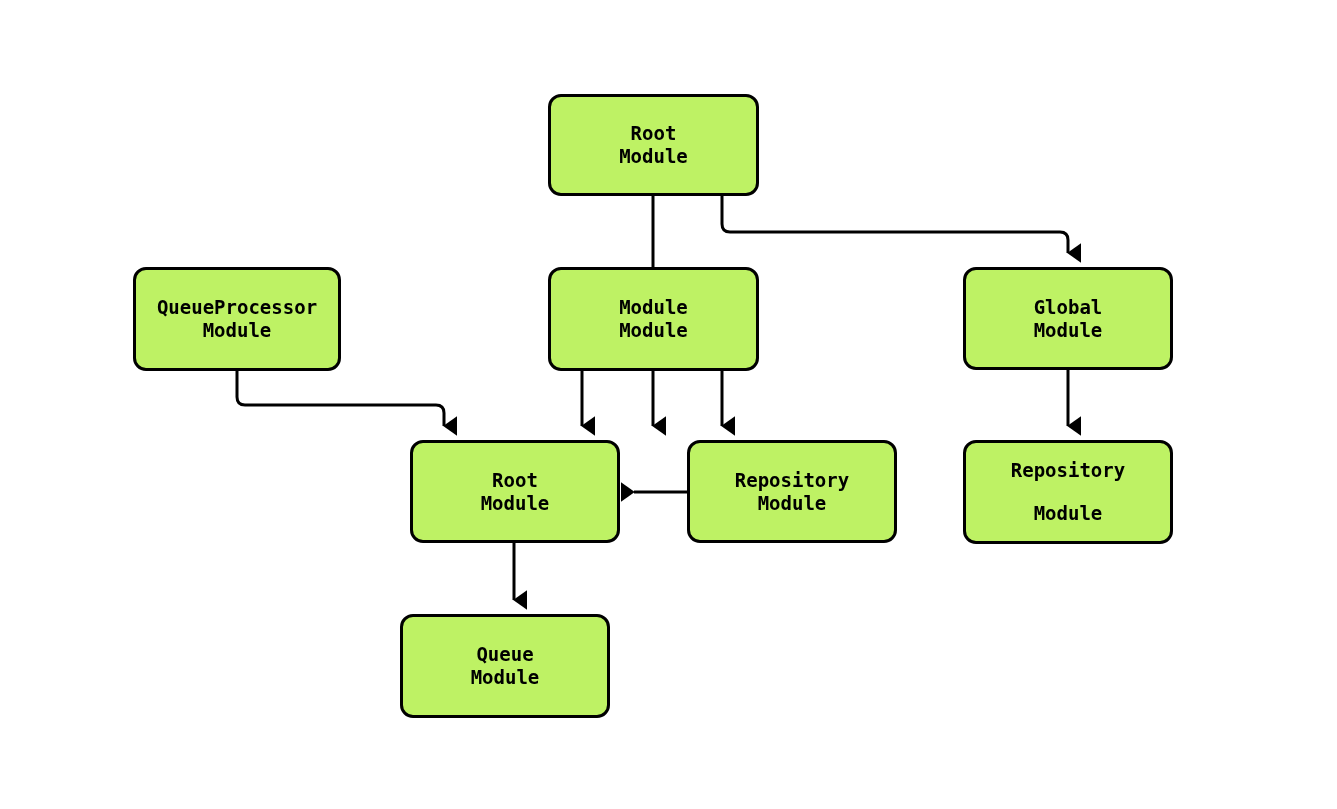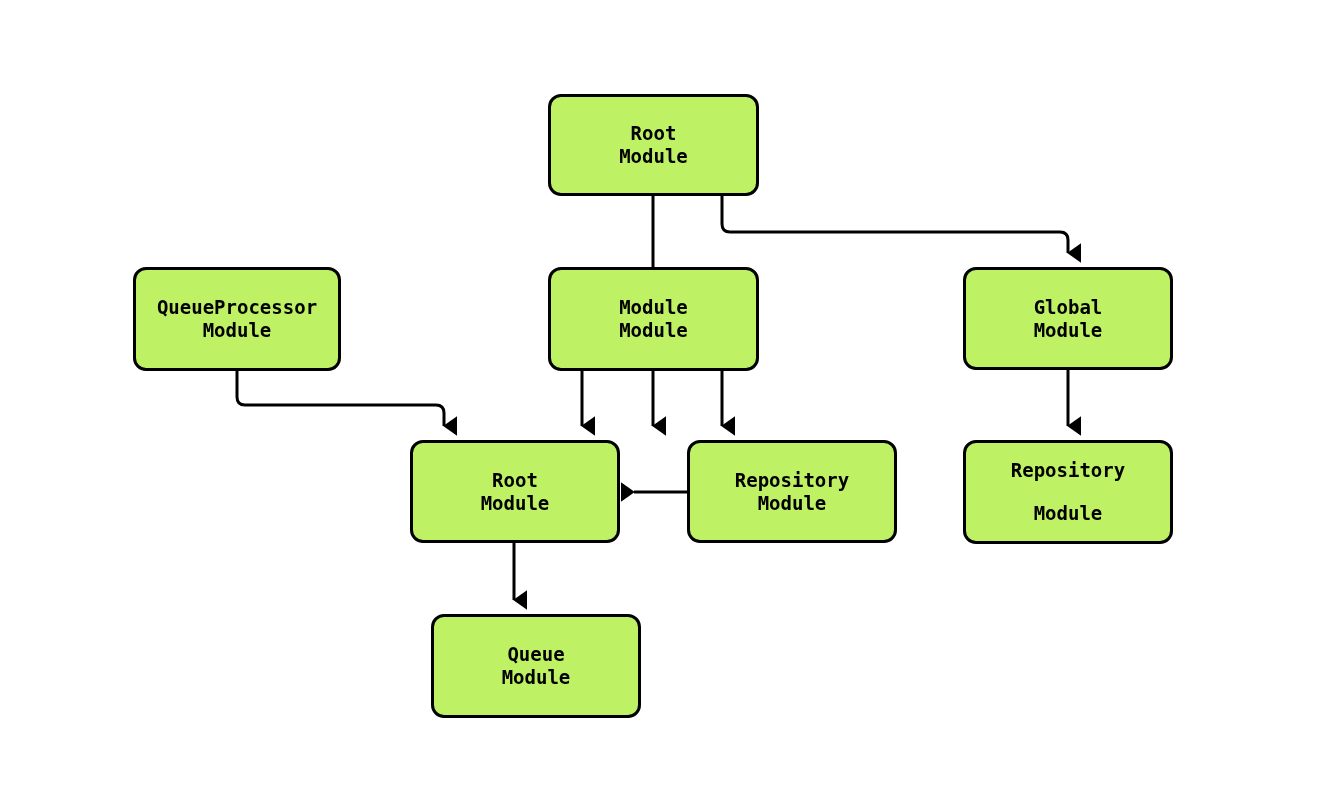--- a/index.html
+++ b/index.html
@@ -100,19 +100,19 @@
         <div class="node-line">Module</div>
       </div>
       <div class="node" style="left: 687px; top: 440px; width: 210px; height: 103px;">
         <div class="node-line">Repository</div>
         <div class="node-line">Module</div>
       </div>
       <div class="node" style="left: 963px; top: 440px; width: 210px; height: 104px; gap: 20px;">
         <div class="node-line">Repository</div>
         <div class="node-line">Module</div>
       </div>
-      <div class="node" style="left: 431px; top: 614px; width: 210px; height: 104px;">
+      <div class="node" style="left: 400px; top: 614px; width: 210px; height: 104px;">
         <div class="node-line">Queue</div>
         <div class="node-line">Module</div>
       </div>
     </div>
 
 </div>
 
 </body></html>

